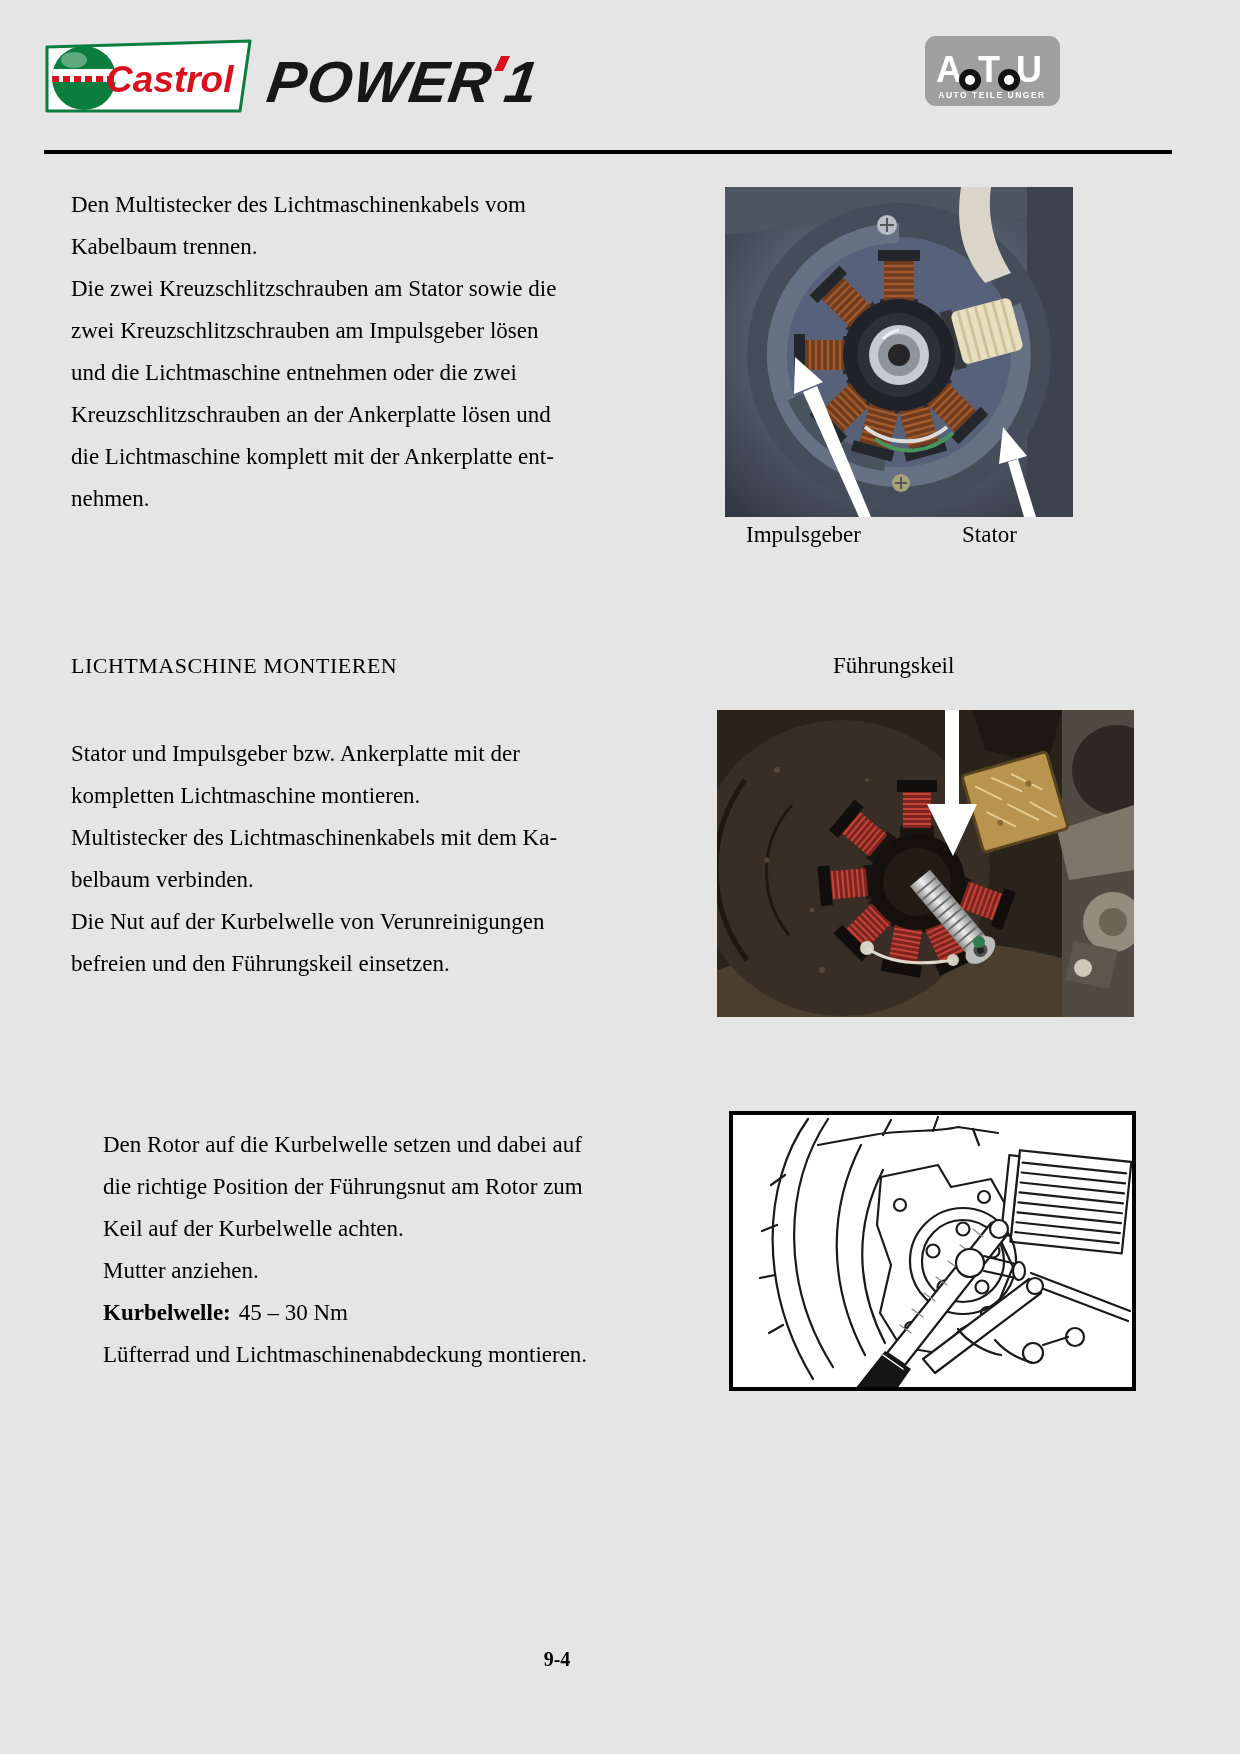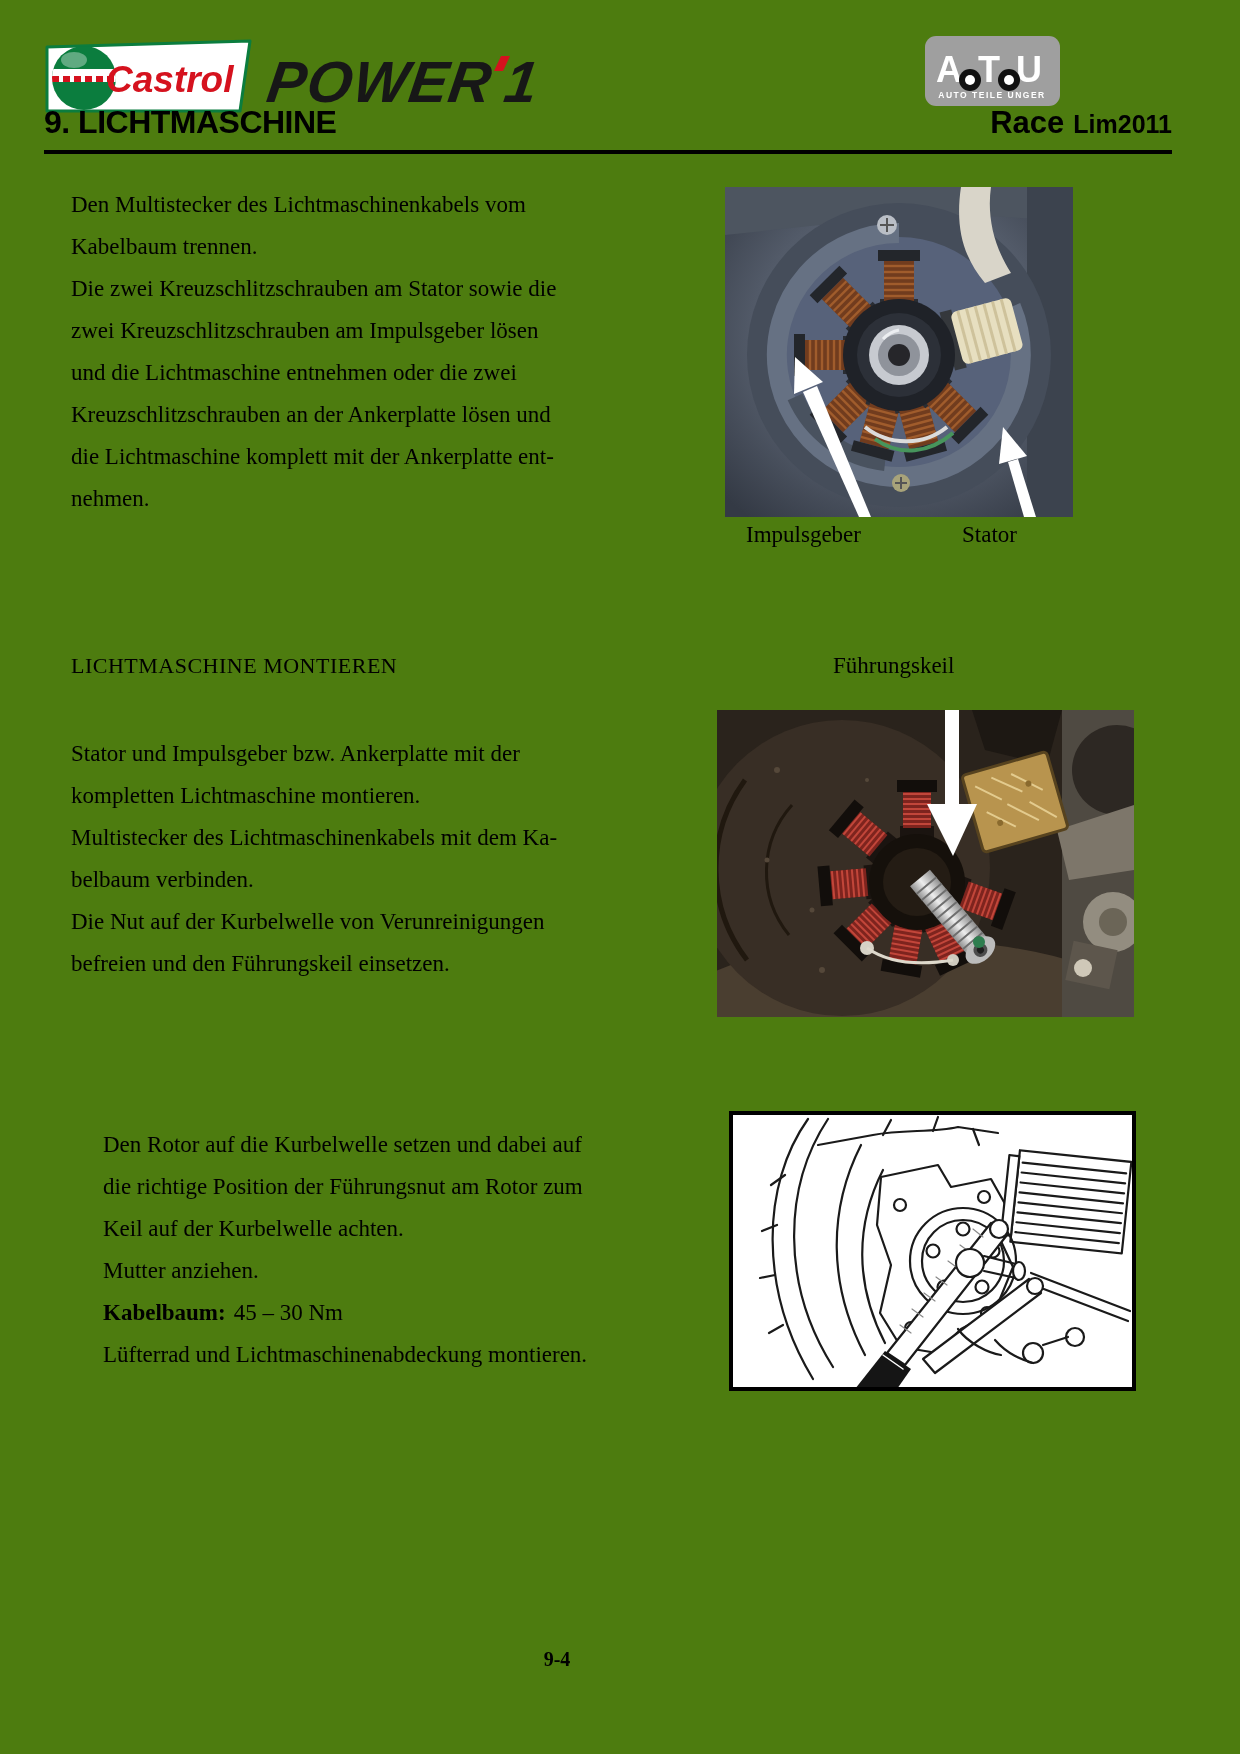--- a/index.html
+++ b/index.html
@@ -1,16 +1,16 @@
 <!DOCTYPE html>
 <html><head>
 <meta charset="utf-8">
 <style>
   html,body{margin:0;padding:0;background:#ffffff;}
-  .page{position:relative;width:1240px;height:1754px;background:#4d7c0f;overflow:hidden;
+  .page{position:relative;width:1240px;height:1754px;background:#e5e5e5;overflow:hidden;
         font-family:"Liberation Serif",serif;color:#000;}
   
   .castrol-logo{position:absolute;left:44px;top:38px;}
   .power1{position:absolute;left:268px;top:48px;display:flex;align-items:flex-start;
           font-family:"Liberation Sans",sans-serif;font-style:italic;font-weight:900;
           font-size:58px;letter-spacing:1px;color:#171717;transform:skewX(-8deg);}
   .power1 .tick{width:9px;height:15px;background:#d5121e;margin:8px 1px 0 3px;transform:skewX(-18deg);}
   .atu-logo{position:absolute;left:925px;top:36px;}
   .title-row{position:absolute;left:44px;top:104px;width:1128px;display:flex;
              justify-content:space-between;align-items:baseline;}
@@ -88,27 +88,20 @@
           <circle cx="45" cy="44" r="5" fill="#fff"></circle>
       </g>
       <g>
         <circle cx="84" cy="44" r="11" fill="#111"></circle>
           <circle cx="84" cy="44" r="5" fill="#fff"></circle>
       </g>
       <text x="67" y="62" text-anchor="middle" font-family="Liberation Sans, sans-serif" font-weight="700" font-size="8.5" letter-spacing="1.5" fill="#ffffff">AUTO TEILE UNGER</text>
     </svg>
   </div>
 
-  <div class="title-row">
-    <span class="chapter-title">9. LICHTMASCHINE</span>
-    <span class="model">
-      <span class="model-name">Race</span>
-      <span class="model-code">Lim2011</span>
-    </span>
-  </div>
   <div class="title-rule"></div>
 
   <div class="bodytext p1 pre-lines">Den Multistecker des Lichtmaschinenkabels vom
 Kabelbaum trennen.
 Die zwei Kreuzschlitzschrauben am Stator sowie die
 zwei Kreuzschlitzschrauben am Impulsgeber lösen
 und die Lichtmaschine entnehmen oder die zwei
 Kreuzschlitzschrauben an der Ankerplatte lösen und
 die Lichtmaschine komplett mit der Ankerplatte ent-
 nehmen.</div>
@@ -288,21 +281,21 @@
       </g>
     </svg>
   </div>
 
   <div class="bodytext p3">
     <div class="pre-lines">Den Rotor auf die Kurbelwelle setzen und dabei auf
 die richtige Position der Führungsnut am Rotor zum
 Keil auf der Kurbelwelle achten.
 Mutter anziehen.</div>
     <span class="torque-line">
-      <span class="torque-label">Kabelbaum:</span><span class="torque-value">45 – 30 Nm</span>
+      <span class="torque-label">Kurbelwelle:</span><span class="torque-value">45 – 30 Nm</span>
     </span>
     <div>Lüfterrad und Lichtmaschinenabdeckung montieren.</div>
   </div>
 
   <div class="drawing-box">
     <svg width="399" height="272" viewBox="0 0 399 272">
       <g stroke="#1a1a1a" stroke-width="2.2" fill="none" stroke-linecap="round" stroke-linejoin="round">
         <path d="M75,4 C28,70 26,175 80,264"></path>
         <path d="M95,4 C50,72 48,170 100,252"></path>
         <path d="M52,60 l-14,10 M44,110 l-15,6 M42,160 l-15,3 M50,210 l-14,8"></path>

